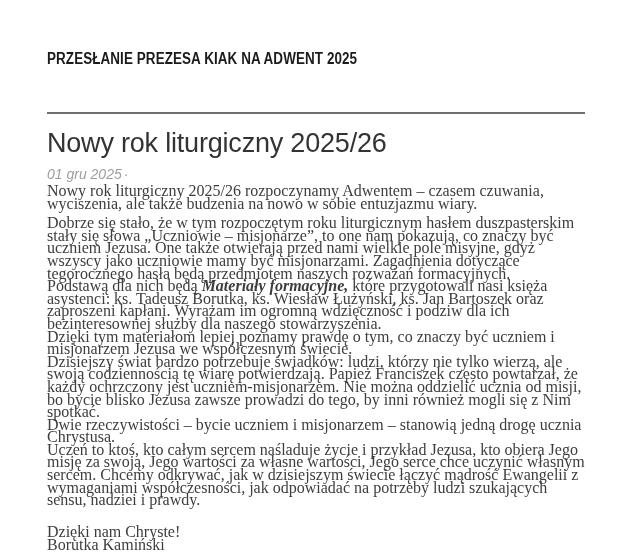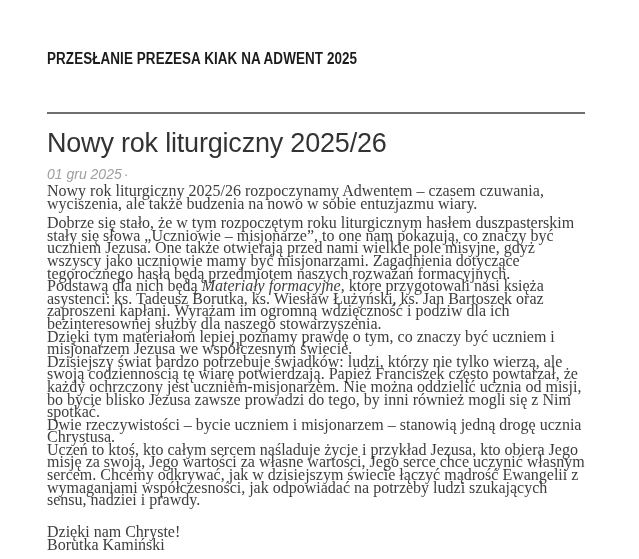--- a/index.html
+++ b/index.html
@@ -62,21 +62,21 @@
     font-family: "Liberation Serif", serif;
     font-size: 16px;
     line-height: 12.6px;
     color: var(--body, #3d3d3d);
     text-rendering: optimizeLegibility;
   }
   .body p {
     margin: 0 0 7px 0;
   }
   .body .b { font-weight: 400; }
-  .body .i { font-style: italic; }
+  .body .i { font-style: italic; font-weight: bold; }
 </style>
 </head>
 <body>
 
 <div class="page">
   <h2 class="kicker">PRZESŁANIE PREZESA KIAK NA ADWENT 2025</h2>
 
   <hr class="rule">
 
   <article>

